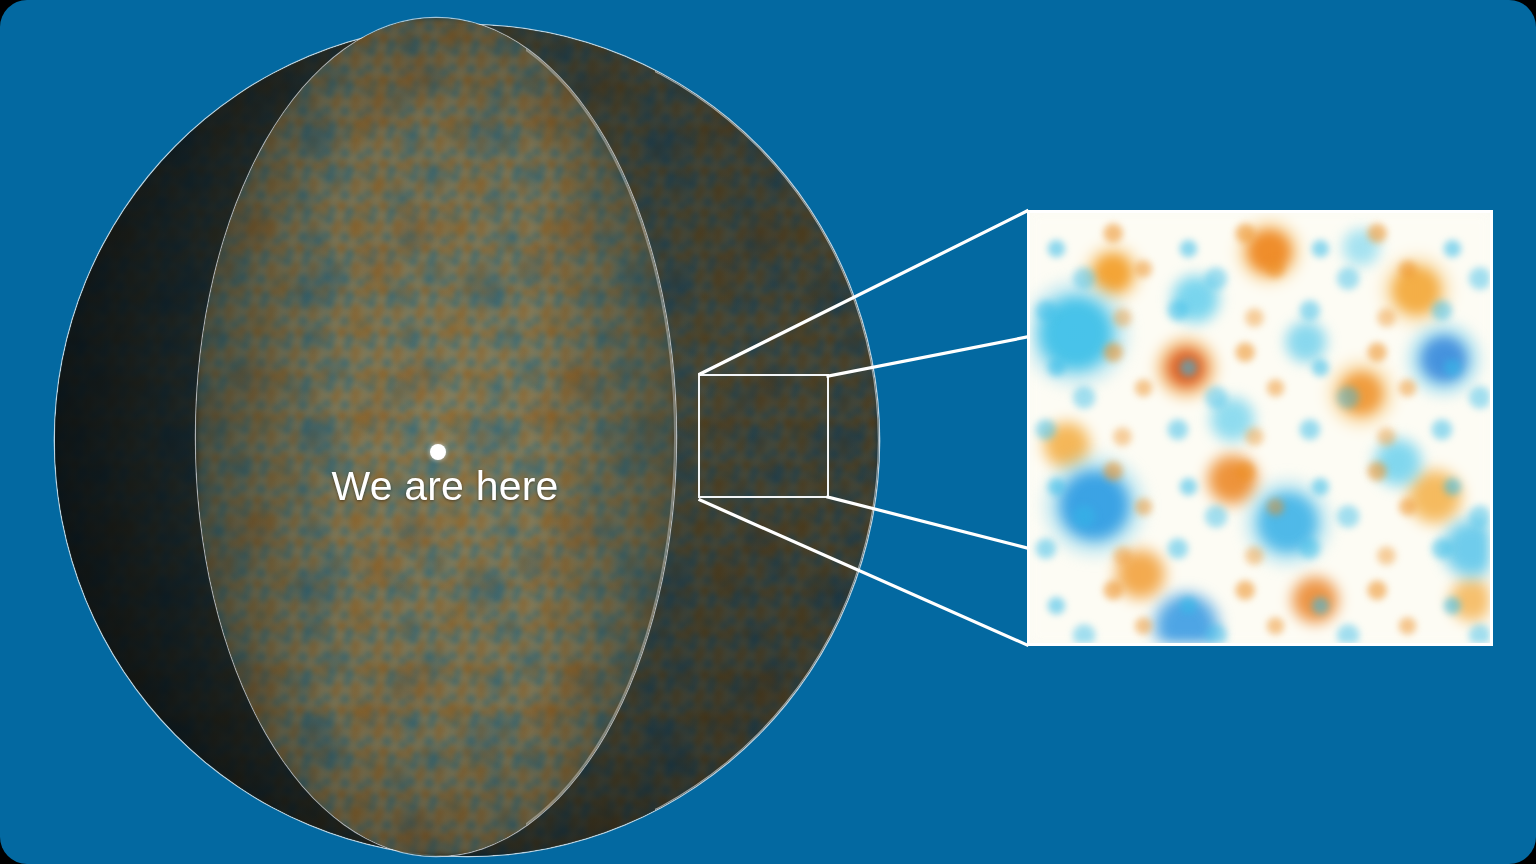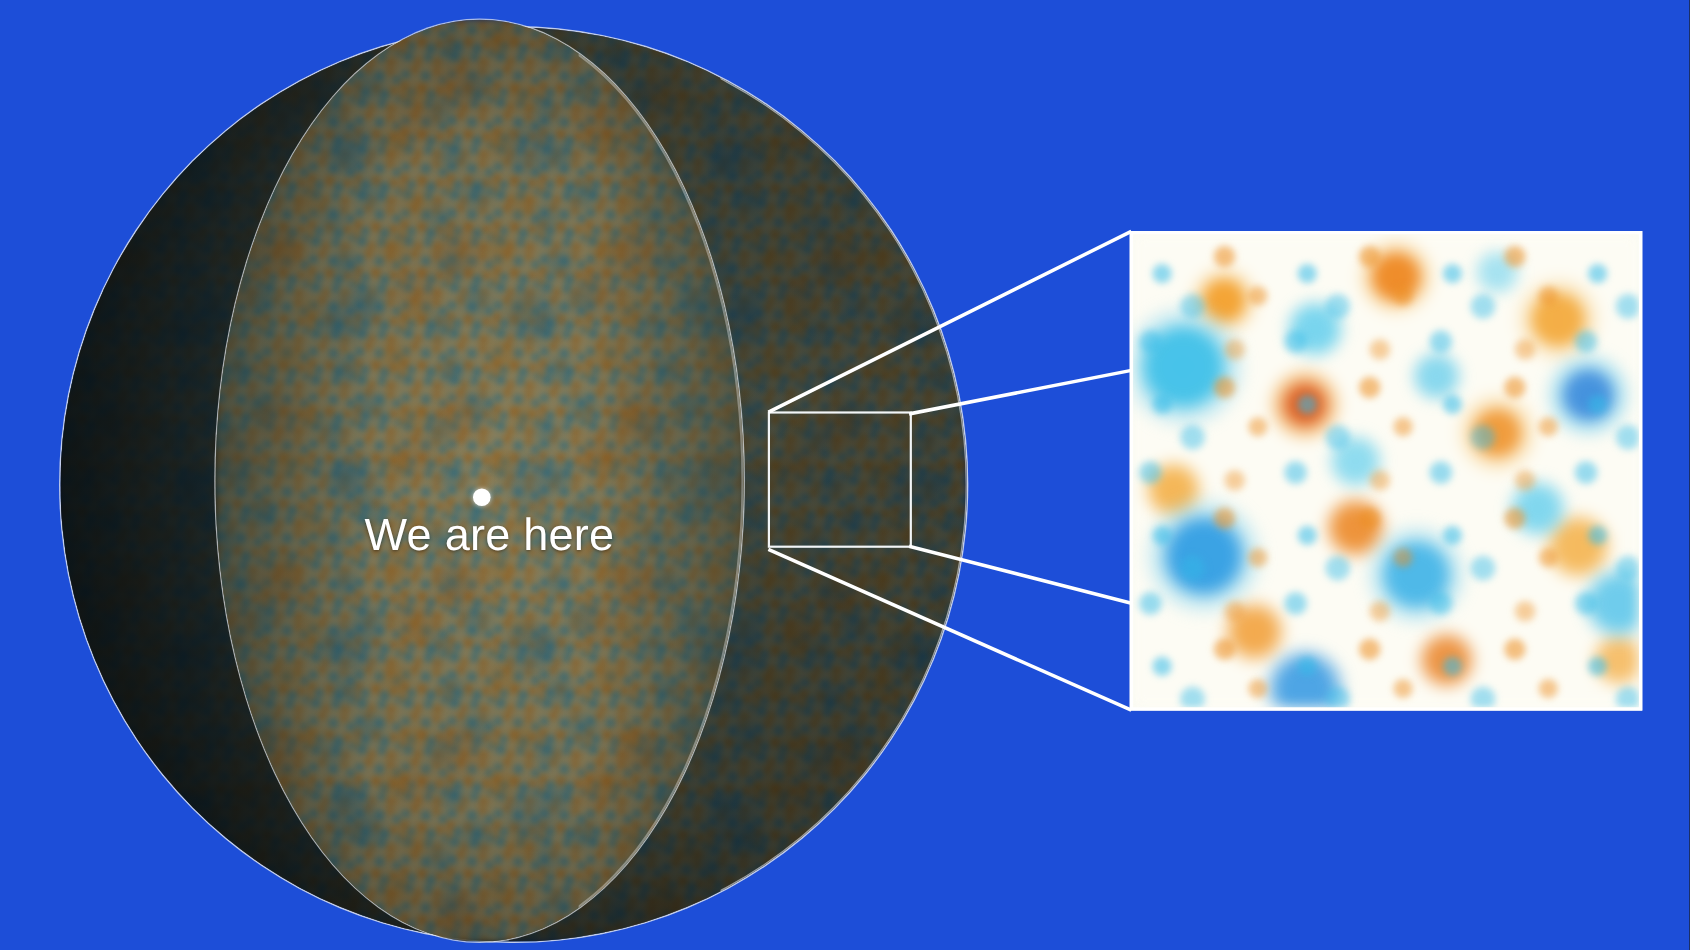--- a/index.html
+++ b/index.html
@@ -1,17 +1,17 @@
 <!DOCTYPE html>
 <html><head>
 <meta charset="utf-8">
 <style>
   html,body{margin:0;padding:0;background:#000;}
   body{width:1536px;height:864px;overflow:hidden;font-family:"Liberation Sans",sans-serif;}
-  #stage{position:relative;width:1536px;height:864px;background:#1d4ed8;overflow:hidden;}
+  #stage{position:relative;width:1536px;height:864px;background:#0369a1;overflow:hidden;border-radius:27px;}
 
   
   .cmb{
     background-repeat:repeat;
     background-blend-mode:normal;
   }
 
   
   .tex-fine{
     background-color:#cdb98a;

